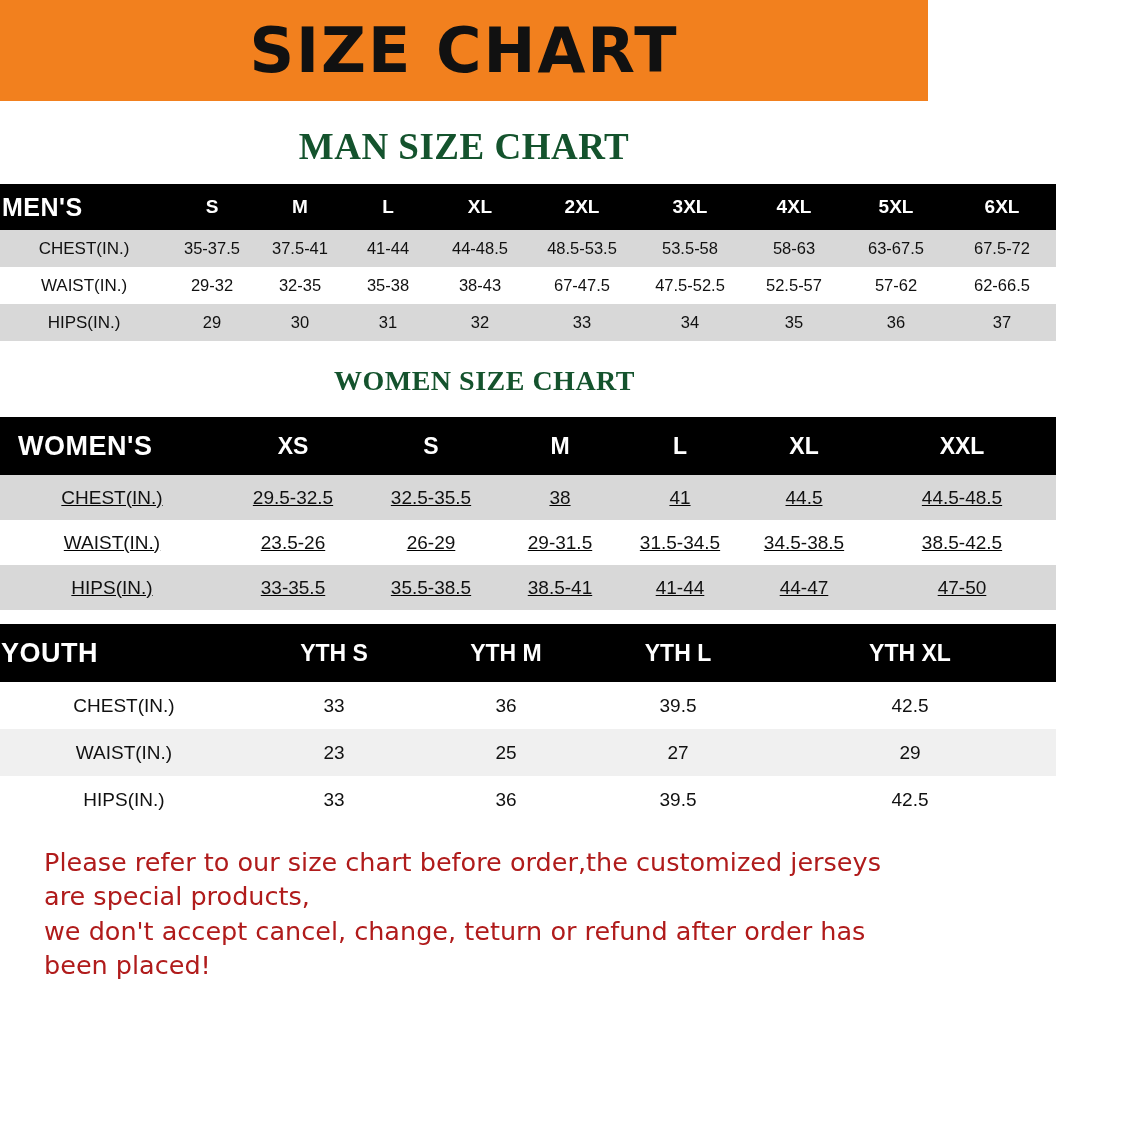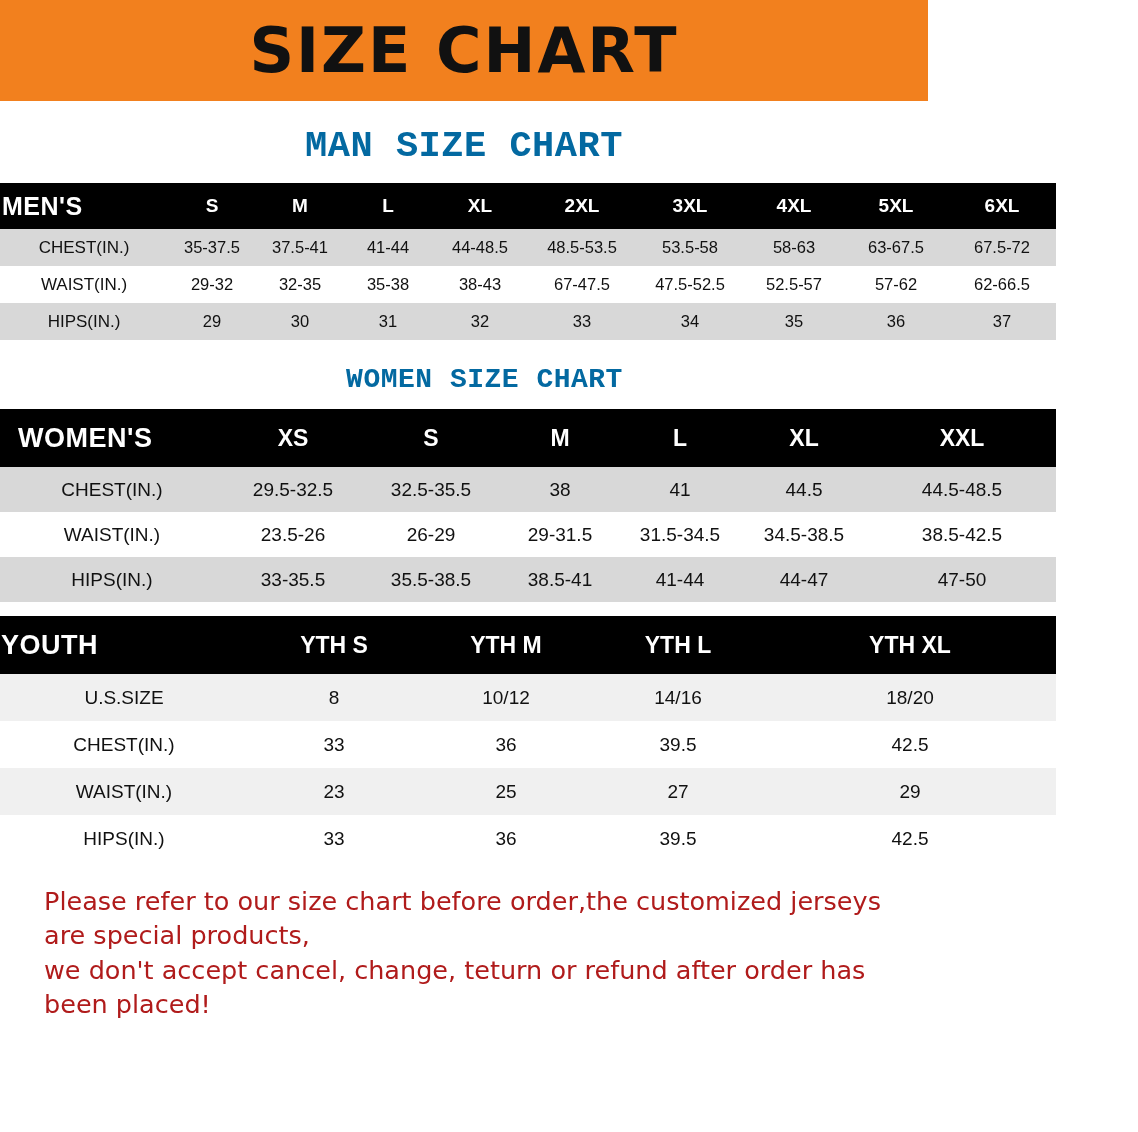--- a/index.html
+++ b/index.html
@@ -36,23 +36,23 @@
     font-size: 62px;
     letter-spacing: 2px;
     color: #111111;
     line-height: 1;
     text-align: center;
   }
 
   
   .section-title {
     text-align: center;
-    font-family: Liberation Mono, monospace;
+    font-family: Liberation Serif, serif;
     font-weight: bold;
-    color: #0369a1;
+    color: #14532d;
   }
   .title-man {
     font-size: 37px;
     margin-top: 24px;
     letter-spacing: 0.5px;
   }
   .title-women {
     font-size: 28px;
     margin-top: 24px;
     letter-spacing: 0.5px;
@@ -99,21 +99,21 @@
   .band-white { background: #ffffff; }
 
   
   #men-wrap { width: 1056px; margin-top: 16px; }
   #men-table thead th { height: 44px; font-size: 19px; font-weight: bold; }
   #men-table thead th.hdr-left { font-size: 25px; padding-left: 2px; }
   #men-table tbody td { height: 35px; font-size: 16.5px; color: #111; }
   #men-table tbody td.rowlabel { font-size: 17px; }
 
   
-  #women-wrap { width: 1056px; margin-top: 14px; }
+  #women-wrap { width: 1056px; margin-top: 20px; text-decoration: underline; }
   #women-table thead th { height: 56px; font-size: 23px; font-weight: bold; }
   #women-table thead th.hdr-left { font-size: 27px; padding-left: 18px; }
   #women-table tbody td { height: 43px; font-size: 19px; color: #111; }
   #women-table tbody td.rowlabel { font-size: 19px; }
 
   
   #youth-wrap { width: 1056px; margin-top: 14px; }
   #youth-table thead th { height: 56px; font-size: 23px; font-weight: bold; }
   #youth-table thead th.hdr-left { font-size: 27px; }
   #youth-table tbody td { height: 45px; font-size: 19px; color: #111; }
@@ -278,27 +278,20 @@
       <thead>
         <tr>
           <th class="hdr-left">YOUTH</th>
           <th>YTH S</th>
           <th>YTH M</th>
           <th>YTH L</th>
           <th>YTH XL</th>
         </tr>
       </thead>
       <tbody>
-        <tr class="band-light">
-          <td class="rowlabel">U.S.SIZE</td>
-          <td>8</td>
-          <td>10/12</td>
-          <td>14/16</td>
-          <td>18/20</td>
-        </tr>
         <tr class="band-white">
           <td class="rowlabel">CHEST(IN.)</td>
           <td>33</td>
           <td>36</td>
           <td>39.5</td>
           <td>42.5</td>
         </tr>
         <tr class="band-light">
           <td class="rowlabel">WAIST(IN.)</td>
           <td>23</td>

